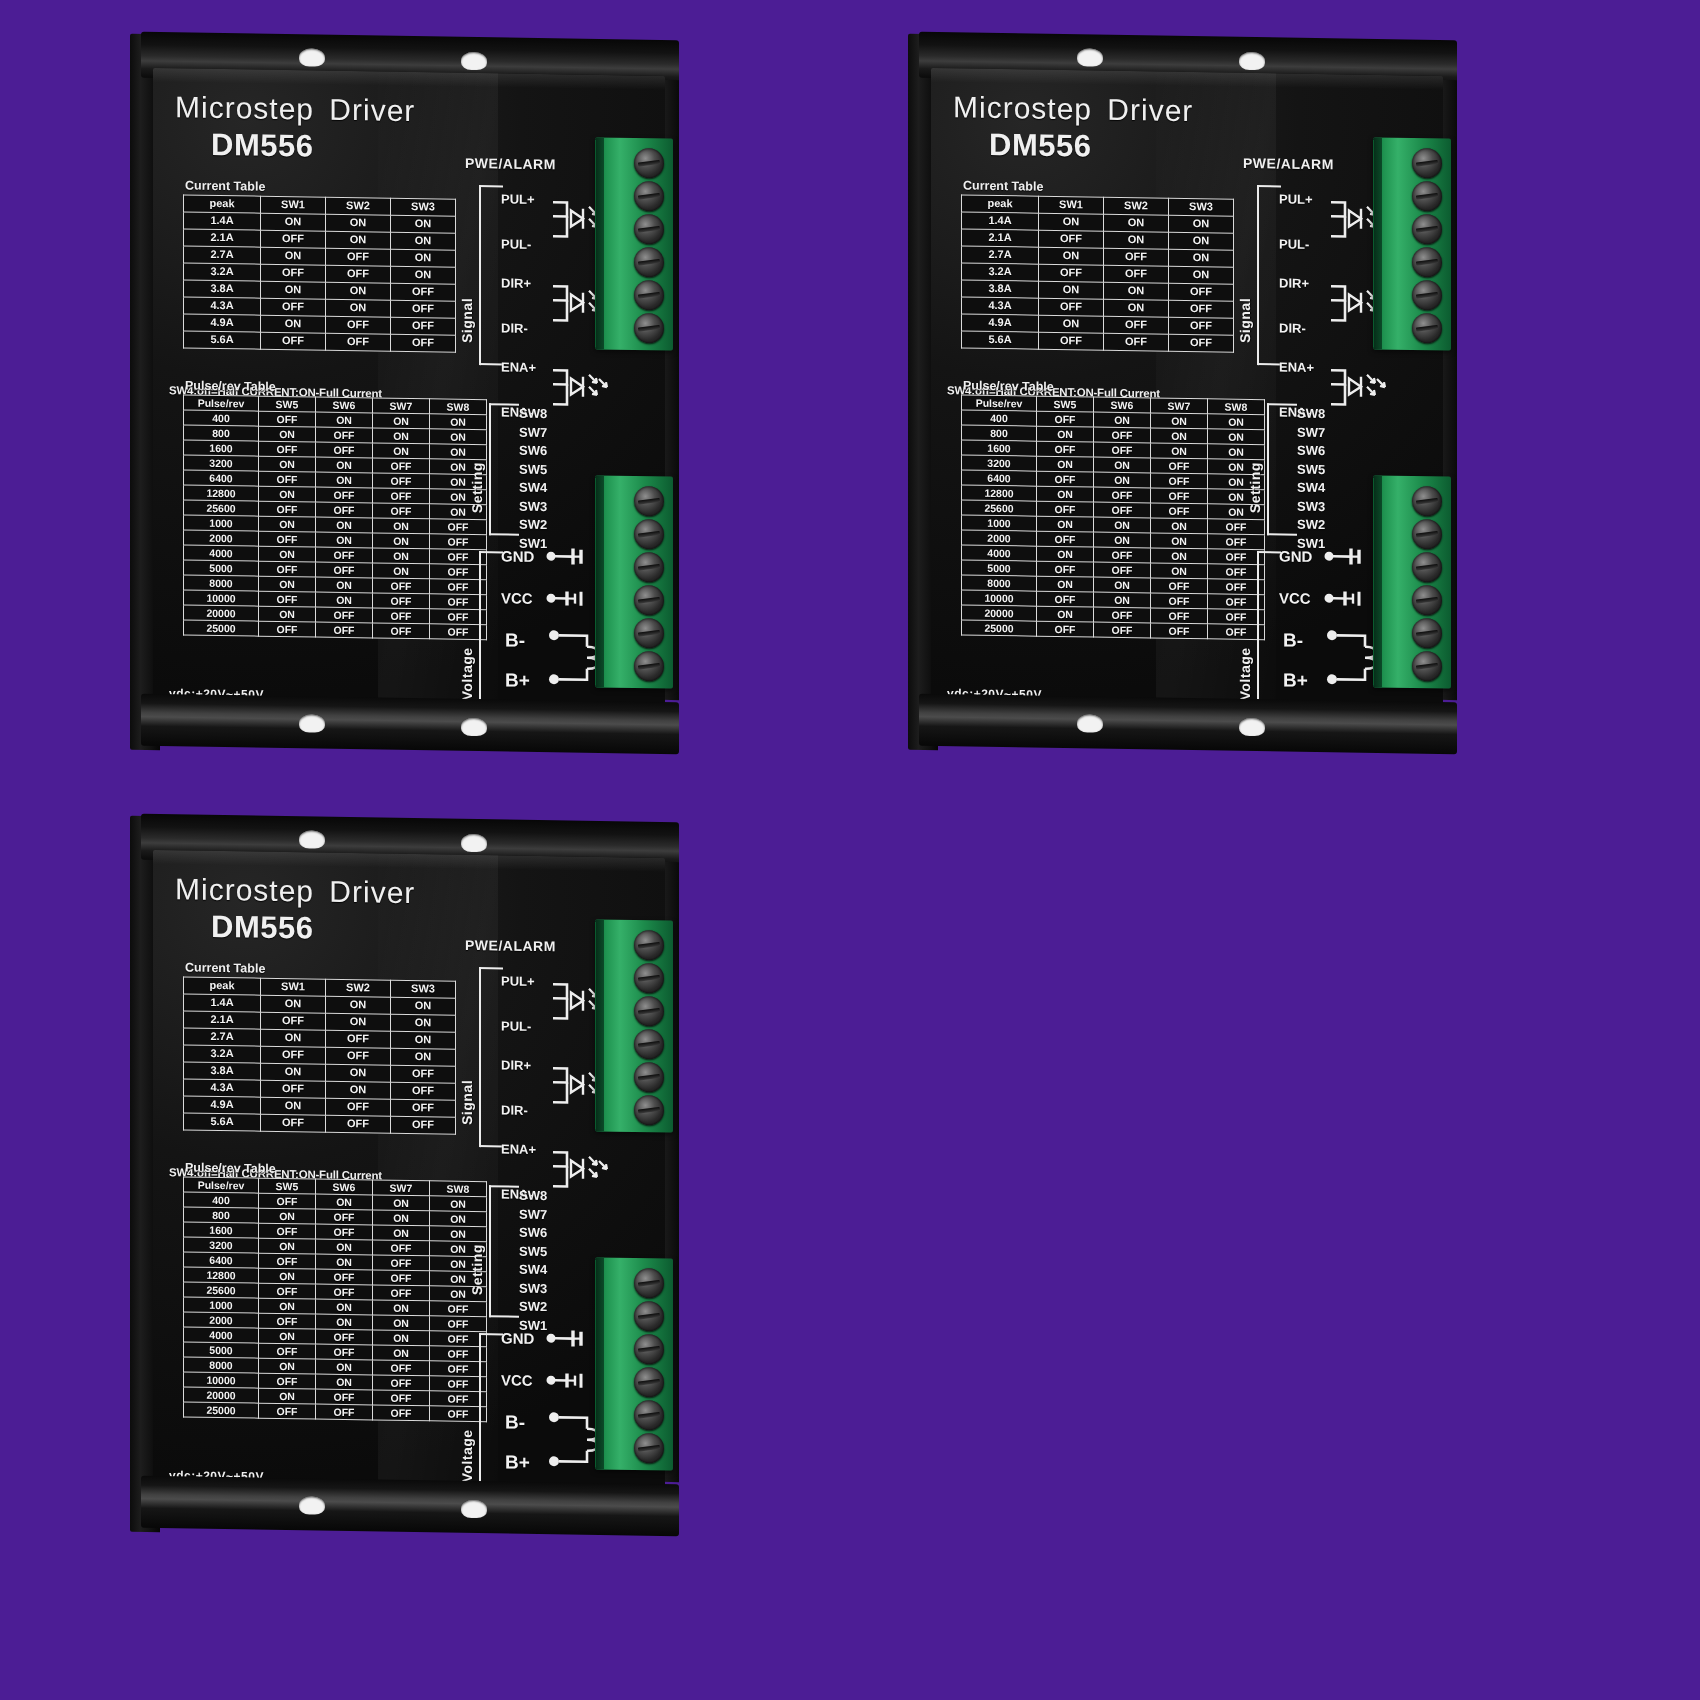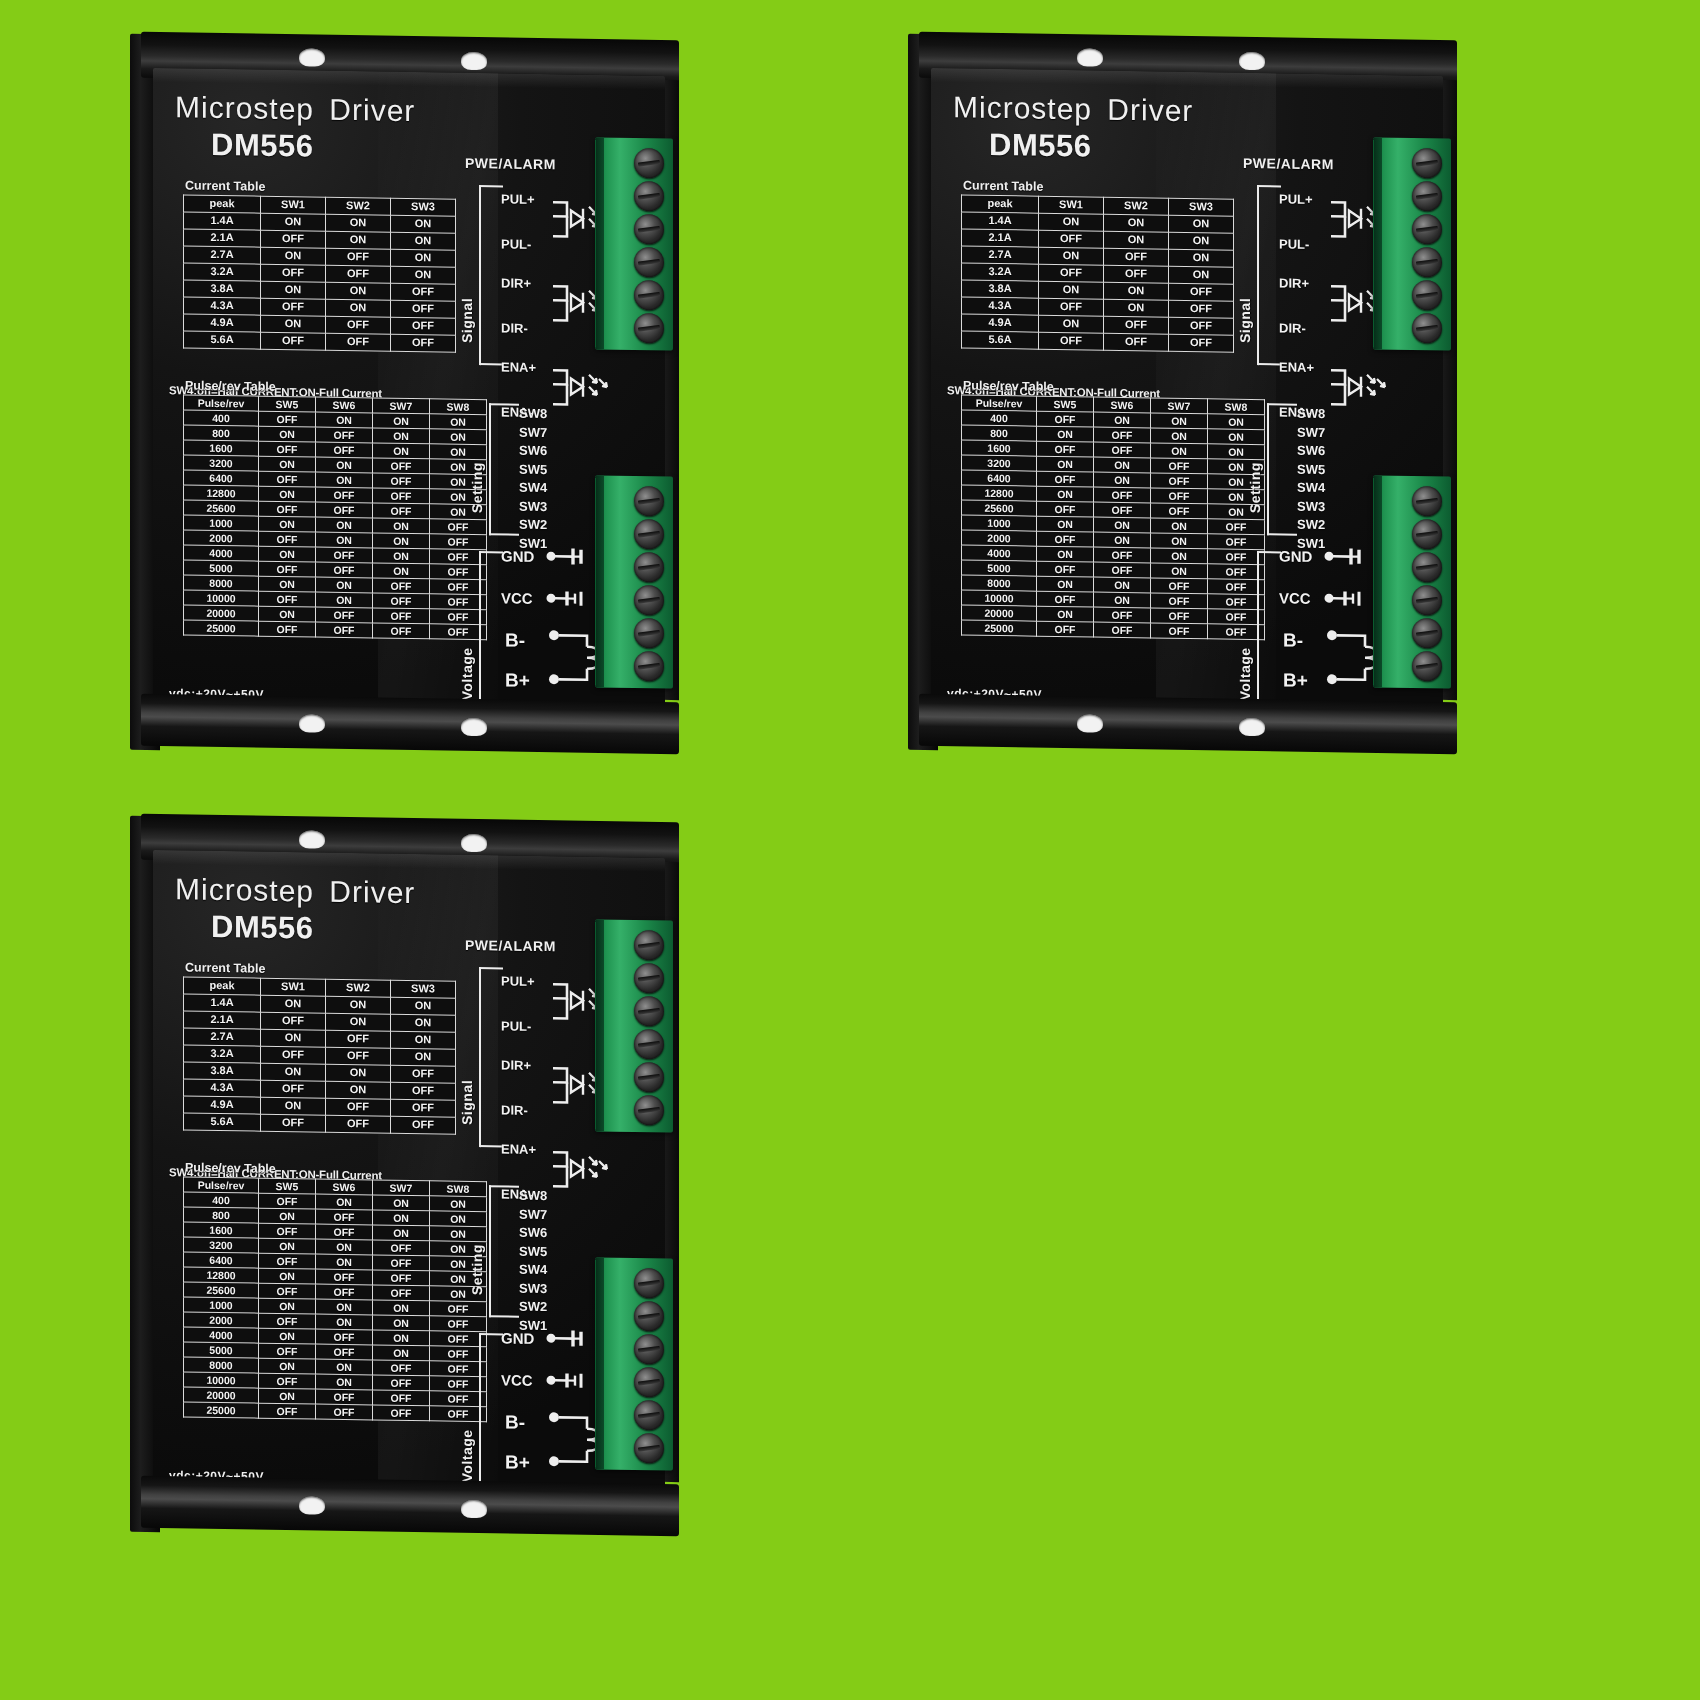--- a/index.html
+++ b/index.html
@@ -11,21 +11,21 @@
     width: 1700px;
     height: 1700px;
     font-family: "Liberation Sans", sans-serif;
     overflow: hidden;
     position: relative;
   }
 
   .stage {
     position: absolute;
     inset: 0;
-    background: #84cc16;
+    background: #4c1d95;
   }
 
   
   .unit {
     position: absolute;
     width: 560px;
     height: 730px;
   }
   .unit.u1 { left: 125px;  top: 28px; }
   .unit.u2 { left: 903px;  top: 28px; }

